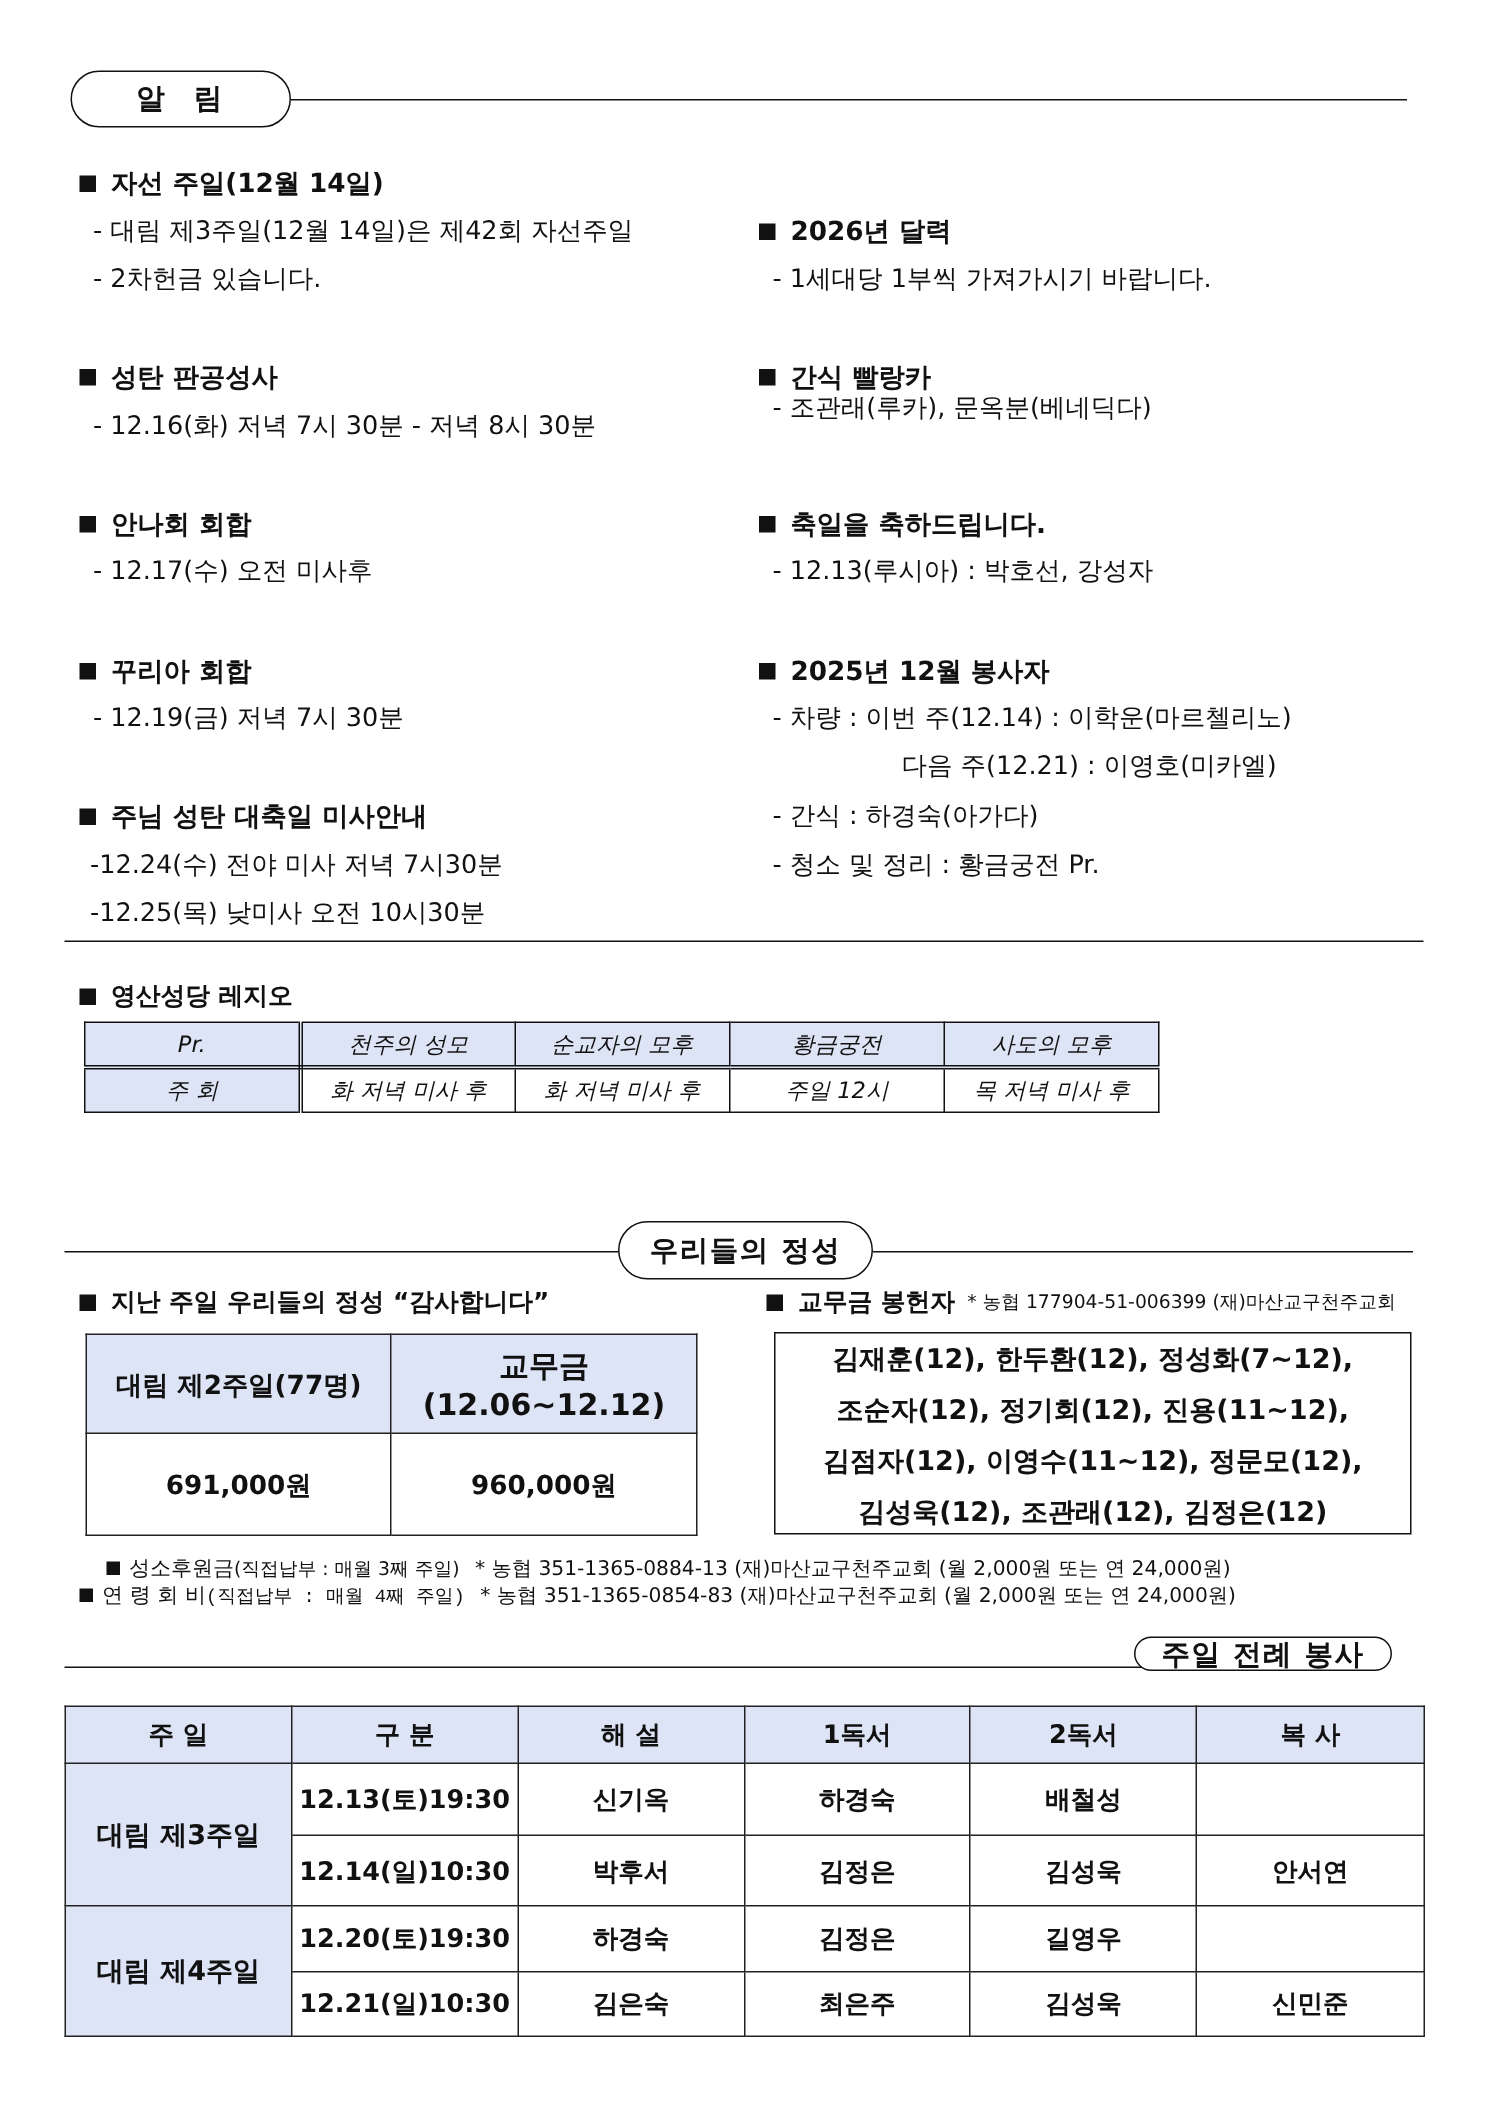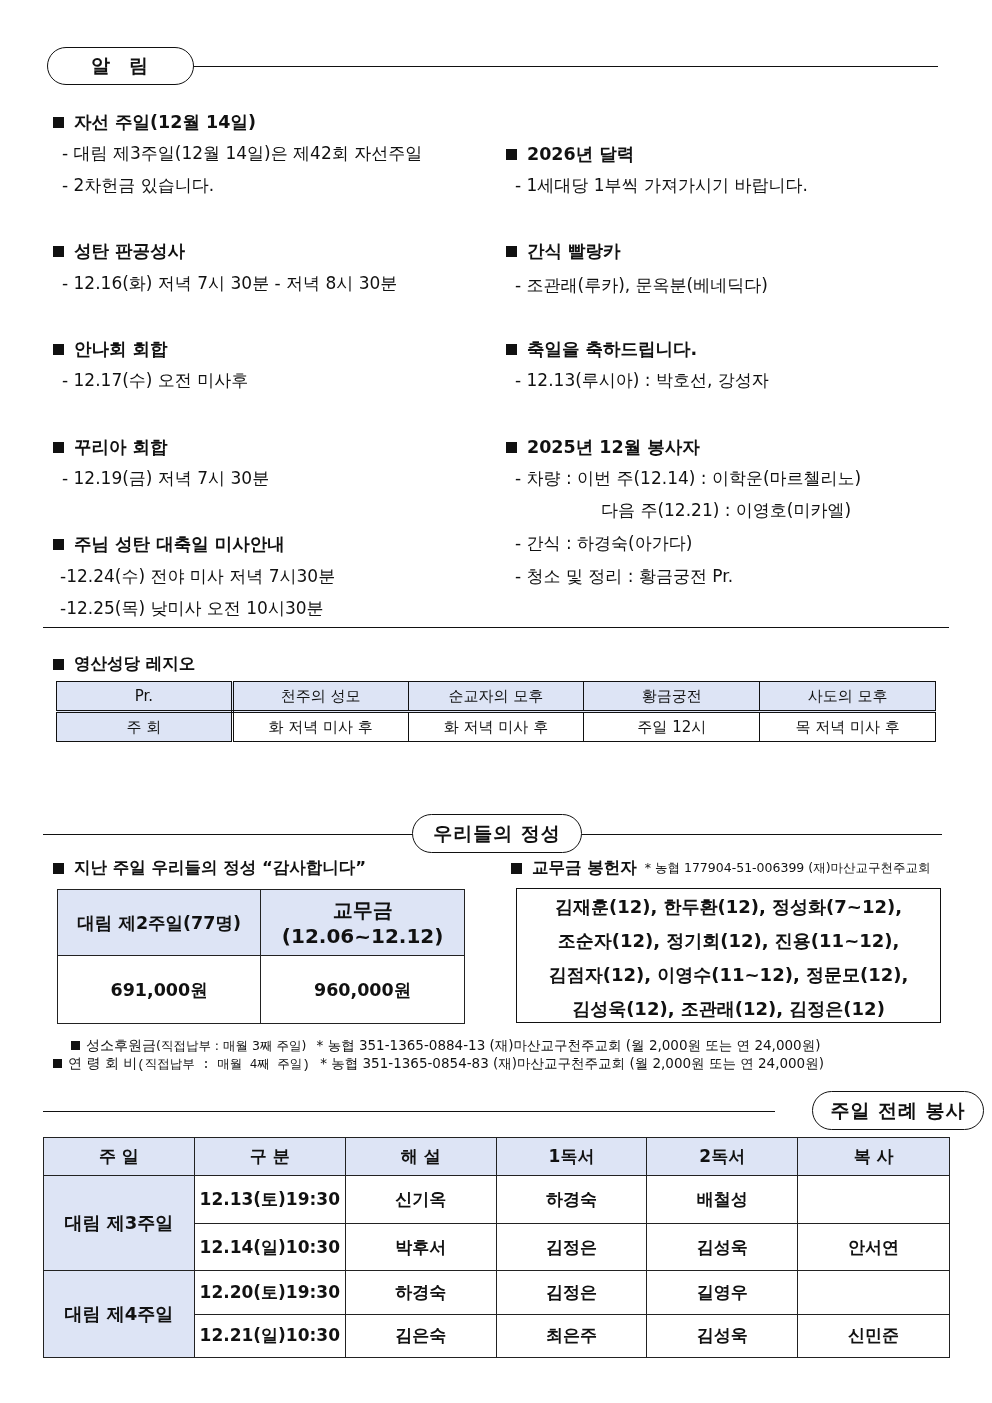--- a/index.html
+++ b/index.html
@@ -77,21 +77,21 @@
 <div class="bullet-title" style="left:506px;top:142px;">
   <span class="sq"></span>
     <span>2026년 달력</span>
 </div>
 <div class="line" style="left:515px;top:174px;">- 1세대당 1부씩 가져가시기 바랍니다.</div>
 
 <div class="bullet-title" style="left:506px;top:239px;">
   <span class="sq"></span>
     <span>간식 빨랑카</span>
 </div>
-<div class="line" style="left:515px;top:274px;">- 조관래(루카), 문옥분(베네딕다)</div>
+<div class="line" style="left:515px;top:260px;">- 조관래(루카), 문옥분(베네딕다)</div>
 
 <div class="bullet-title" style="left:506px;top:337px;">
   <span class="sq"></span>
     <span>축일을 축하드립니다.</span>
 </div>
 <div class="line" style="left:515px;top:369px;">- 12.13(루시아) : 박호선, 강성자</div>
 
 <div class="bullet-title" style="left:506px;top:435px;">
   <span class="sq"></span>
     <span>2025년 12월 봉사자</span>
@@ -100,21 +100,21 @@
 <div class="line" style="left:601px;top:499px;">다음 주(12.21) : 이영호(미카엘)</div>
 <div class="line" style="left:515px;top:532px;">- 간식 : 하경숙(아가다)</div>
 <div class="line" style="left:515px;top:565px;">- 청소 및 정리 : 황금궁전 Pr.</div>
 
 <div class="hline" style="left:43px;top:627px;width:906px;"></div>
 
 <div class="bullet-title" style="left:53px;top:653px;font-size:16.5px;">
   <span class="sq"></span>
     <span>영산성당 레지오</span>
 </div>
-<table class="legio" style="left:56px;top:681px;width:880px;">
+<table class="legio" style="left:56px;top:681px;width:717px;font-style:italic;">
   <colgroup>
       <col style="width:176px">
       <col style="width:176px">
       <col style="width:176px">
       <col style="width:176px">
       <col style="width:176px">
     </colgroup>
   <tbody>
       <tr class="head">
     <td class="first">Pr.</td>
@@ -175,21 +175,21 @@
 <div class="small-note" style="left:53px;top:1037px;padding-left:18px;">
   <span class="sq" style="width:9px;height:9px;margin-right:6px;"></span><span style="font-size:14px;">성소후원금</span><span style="font-size:12.5px;">(직접납부 : 매월 3째 주일)</span>
   <span style="margin-left:6px;">* 농협 351-1365-0884-13 (재)마산교구천주교회 (월 2,000원 또는 연 24,000원)</span>
 </div>
 <div class="small-note" style="left:53px;top:1055px;">
   <span class="sq" style="width:9px;height:9px;margin-right:6px;"></span><span style="font-size:14px;">연 령 회 비</span><span style="font-size:12.5px;font-family:Liberation Mono, monospace;">(직접납부 : 매월 4째 주일)</span>
   <span style="margin-left:6px;">* 농협 351-1365-0854-83 (재)마산교구천주교회 (월 2,000원 또는 연 24,000원)</span>
 </div>
 
 <div class="hline" style="left:43px;top:1111px;width:732px;"></div>
-<div class="pill" style="left:812px;top:1091px;width:172px;height:39px;letter-spacing:1px;">
+<div class="pill" style="left:756px;top:1091px;width:172px;height:23px;letter-spacing:1px;">
   <span>주일 전례 봉사</span>
 </div>
 
 <table class="lit" style="left:43px;top:1137px;width:907px;">
   <colgroup>
       <col style="width:151px">
       <col style="width:151px">
       <col style="width:151px">
       <col style="width:151px">
       <col style="width:151px">

